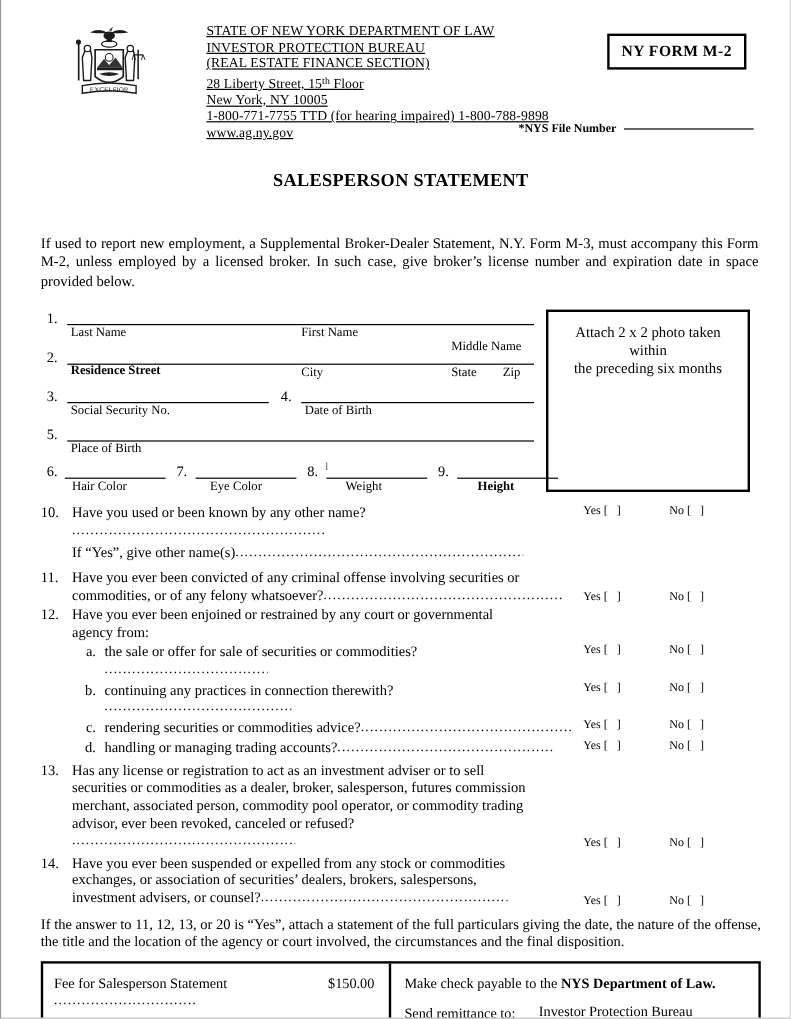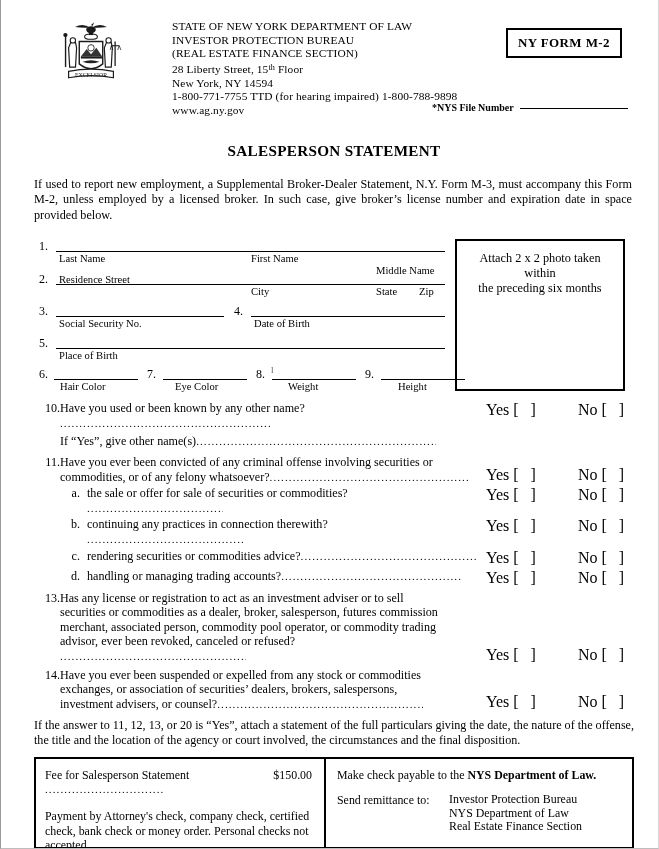--- a/index.html
+++ b/index.html
@@ -39,20 +39,21 @@
     width: 64px;
     height: 80px;
   }
   .hdr-addr {
     position: absolute;
     left: 138px;
     top: 4px;
     font-size: 11.4px;
     line-height: 13.6px;
     letter-spacing: .1px;
+    text-decoration: underline;
   }
   .hdr-addr div { white-space: nowrap; }
   .formbox {
     position: absolute;
     left: 472px;
     top: 12px;
     width: 112px;
     height: 26px;
     border: 2.5px solid #000;
     font-weight: bold;
@@ -80,21 +81,21 @@
 
   
   .title {
     text-align: center;
     font-weight: bold;
     font-size: 15.2px;
     letter-spacing: .3px;
     margin-top: 22px;
   }
   .intro {
-    margin-top: 17px;
+    margin-top: 36px;
     font-size: 12.2px;
     line-height: 15.4px;
     text-align: justify;
     padding-right: 2px;
   }
 
   
   .idblock {
     position: relative;
     margin-top: 16px;
@@ -140,41 +141,41 @@
   }
   .q {
     position: relative;
     display: flex;
     align-items: flex-start;
     margin-bottom: 2px;
   }
   .q .qnum {
     width: 26px;
     flex: 0 0 26px;
-    text-align: right;
+    text-align: left;
   }
   .q.sub .qnum { width: 46px; flex: 0 0 46px; text-align: right; padding-right: 7px; }
   .q .qtext {
     flex: 1 1 auto;
     line-height: 14.6px;
   }
   .dots {
     display: inline-block;
     overflow: hidden;
     white-space: nowrap;
     vertical-align: bottom;
     letter-spacing: 1.1px;
     font-size: 11px;
     color: #000;
   }
   .yn {
     flex: 0 0 auto;
     width: 148px;
     white-space: nowrap;
-    font-size: 16px;
+    font-size: 10px;
     padding-left: 6px;
   }
   .yn .no { margin-left: 38px; }
   .yn .bx { letter-spacing: 0; }
   .ynspacer { flex: 0 0 auto; width: 148px; }
 
   .ifyes {
     margin-top: 7px;
     font-size: 12.1px;
     line-height: 14.2px;
@@ -267,21 +268,21 @@
         <path d="M18 100 Q60 92 102 100 L102 112 Q60 104 18 112 Z" fill="#fff" stroke="#1b1b1b" stroke-width="2.2"></path>
         <text x="60" y="110" font-size="11" font-family="Liberation Serif, serif" text-anchor="middle" fill="#1b1b1b">EXCELSIOR</text>
       </g>
     </svg>
 
     <div class="hdr-addr">
       <div>STATE OF NEW YORK DEPARTMENT OF LAW</div>
       <div>INVESTOR PROTECTION BUREAU</div>
       <div>(REAL ESTATE FINANCE SECTION)</div>
       <div><span>28 Liberty Street, 15</span><sup>th</sup><span> Floor</span></div>
-      <div>New York, NY 14594</div>
+      <div>New York, NY 10005</div>
       <div>1-800-771-7755   TTD (for hearing impaired) 1-800-788-9898</div>
       <div>www.ag.ny.gov</div>
     </div>
 
     <div class="formbox">NY FORM   M-2</div>
 
     <div class="filenum">
       <span>*NYS File Number</span><span class="rule"></span>
     </div>
   </div>
@@ -292,21 +293,21 @@
   <div class="idblock">
 
     <span class="num" style="left:5px;  top:0px;">1.</span>
     <span class="line" style="left:22px; top:12px; width:389px;"></span>
     <span class="lbl" style="left:25px; top:14px;">Last Name</span>
     <span class="lbl" style="left:217px;top:14px;">First Name</span>
     <span class="lbl" style="left:342px;top:14px;margin-top:12px;">Middle Name</span>
 
     <span class="num" style="left:5px;  top:33px;">2.</span>
     <span class="line" style="left:22px; top:45px; width:389px;"></span>
-    <span class="lbl" style="left:25px; top:35px;">Residence   Street</span>
+    <span class="lbl" style="left:25px; top:46px;font-weight:bold;">Residence   Street</span>
     <span class="lbl" style="left:217px;top:47px;">City</span>
     <span class="lbl" style="left:342px;top:47px;">State</span>
     <span class="lbl" style="left:385px;top:47px;">Zip</span>
 
     <span class="num" style="left:5px;  top:65px;">3.</span>
     <span class="line" style="left:22px; top:77px; width:168px;"></span>
     <span class="lbl" style="left:25px; top:79px;">Social Security No.</span>
     <span class="num" style="left:200px;top:65px;">4.</span>
     <span class="line" style="left:217px;top:77px; width:194px;"></span>
     <span class="lbl" style="left:220px;top:79px;">Date of Birth</span>
@@ -323,21 +324,21 @@
     <span class="line" style="left:129px;top:140px; width:84px;"></span>
     <span class="lbl" style="left:141px;top:142px;">Eye Color</span>
 
     <span class="num" style="left:222px;top:128px;">8.</span>
     <span class="stray" style="left:237px;top:126px;">l</span>
     <span class="line" style="left:238px;top:140px; width:84px;"></span>
     <span class="lbl" style="left:254px;top:142px;">Weight</span>
 
     <span class="num" style="left:331px;top:128px;">9.</span>
     <span class="line" style="left:347px;top:140px; width:84px;"></span>
-    <span class="lbl" style="left:364px;top:142px;">Height</span>
+    <span class="lbl" style="left:364px;top:142px;font-weight:bold;">Height</span>
 
     <div class="photobox">
       <p>
         <span>Attach 2 x 2 photo taken within</span><br>
         <span>the preceding six months</span>
       </p>
     </div>
   </div>
 
   <div class="questions">
@@ -362,20 +363,28 @@
       <span class="qtext">
         <span>Have you ever been convicted of any criminal offense involving securities or</span><br>
         <span>commodities, or of any felony whatsoever?</span><span class="dots" style="width:200px">...................................................................................................................</span>
       </span>
       <span class="yn" style="align-self:flex-end">
         <span class="bx"><span>Yes [</span>&nbsp;&nbsp;&nbsp;<span>]</span></span>
         <span class="no"><span>No [</span>&nbsp;&nbsp;&nbsp;<span>]</span></span>
       </span>
     </div>
 
+    <div class="q">
+      <span class="qnum">12.</span>
+      <span class="qtext">
+        <span>Have you ever been enjoined or restrained by any court or governmental</span><br>
+        <span>agency from:</span>
+      </span>
+      <span class="ynspacer"></span>
+    </div>
 
     <div class="q sub">
       <span class="qnum">a.</span>
       <span class="qtext"><span>the sale or offer for sale of securities or commodities?</span><span class="dots" style="width:136px">...................................................................................................................</span></span>
       <span class="yn">
         <span class="bx"><span>Yes [</span>&nbsp;&nbsp;&nbsp;<span>]</span></span>
         <span class="no"><span>No [</span>&nbsp;&nbsp;&nbsp;<span>]</span></span>
       </span>
     </div>
 

